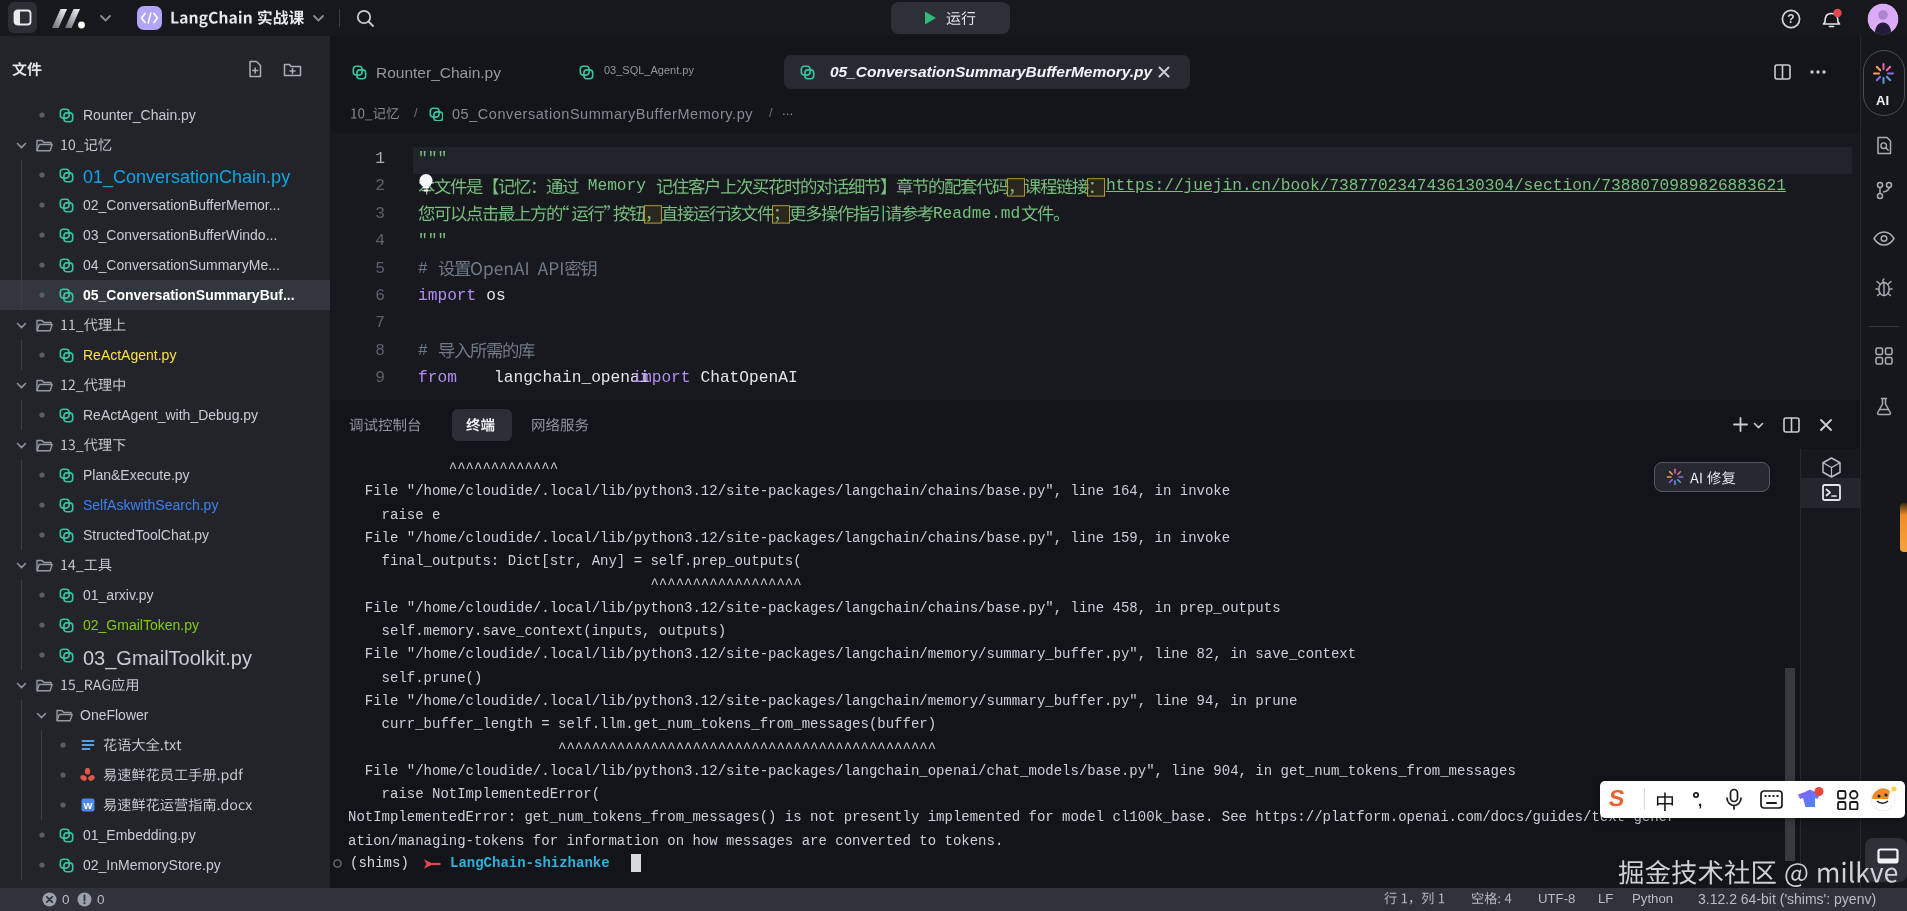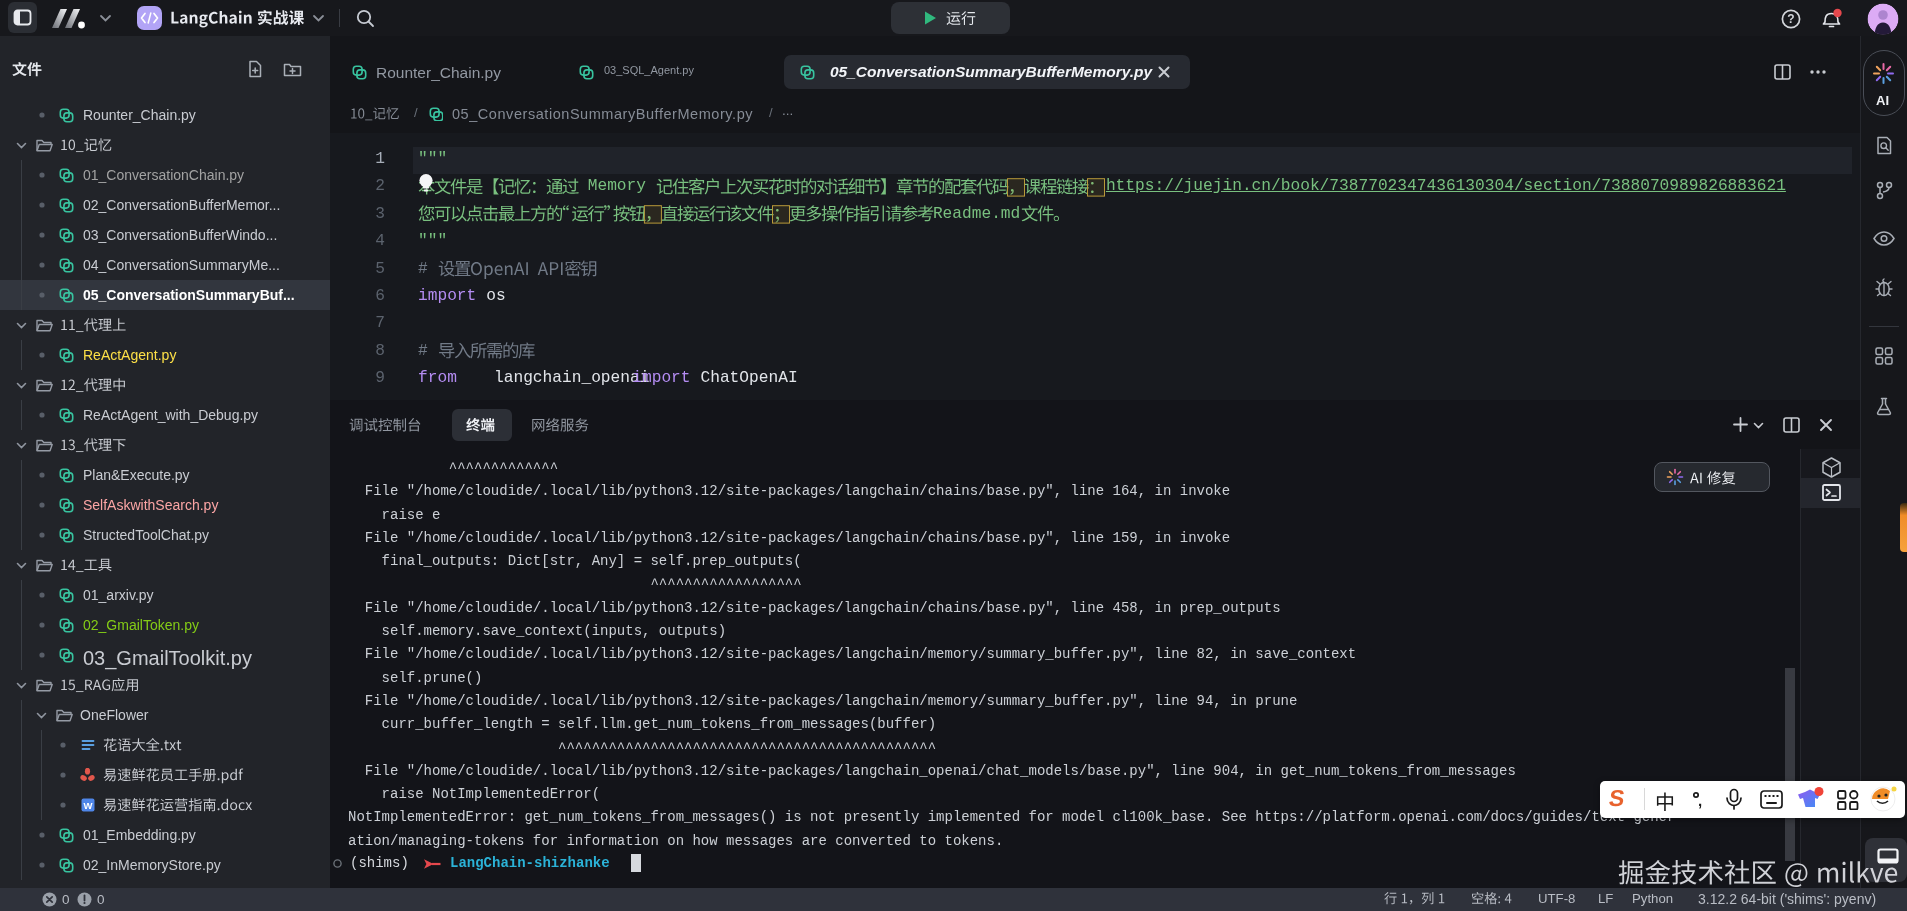--- a/index.html
+++ b/index.html
@@ -276,21 +276,21 @@
   </svg>
 <svg style="position:absolute;left:39px;top:172px;" width="6" height="6" viewBox="0 0 6 6">
     <circle cx="3" cy="3" r="2.6" fill="#585e68"></circle>
   </svg>
 <svg style="position:absolute;left:59px;top:167.5px;" width="15" height="15" viewBox="0 0 15 15">
     <g stroke="#38c4a0" stroke-width="1.6" fill="none">
       <rect x="1.3" y="1.3" width="8.8" height="8.8" rx="3"></rect>
       <rect x="4.9" y="4.9" width="8.8" height="8.8" rx="3"></rect>
     </g>
   </svg>
-<div style="position:absolute;left:83px;top:167px;font-family:'Liberation Sans',sans-serif;font-size:14px;color:#a3a3a3;white-space:pre;">01_ConversationChain.py</div>
+<div style="position:absolute;left:83px;top:167px;font-family:'Liberation Sans',sans-serif;font-size:18px;color:#0ea5e9;white-space:pre;">01_ConversationChain.py</div>
 <svg style="position:absolute;left:39px;top:202px;" width="6" height="6" viewBox="0 0 6 6">
     <circle cx="3" cy="3" r="2.6" fill="#585e68"></circle>
   </svg>
 <svg style="position:absolute;left:59px;top:197.5px;" width="15" height="15" viewBox="0 0 15 15">
     <g stroke="#38c4a0" stroke-width="1.6" fill="none">
       <rect x="1.3" y="1.3" width="8.8" height="8.8" rx="3"></rect>
       <rect x="4.9" y="4.9" width="8.8" height="8.8" rx="3"></rect>
     </g>
   </svg>
 <div style="position:absolute;left:83px;top:197px;font-family:'Liberation Sans',sans-serif;font-size:14px;color:#c9ccd2;white-space:pre;">02_ConversationBufferMemor...</div>
@@ -408,21 +408,21 @@
 <div style="position:absolute;left:83px;top:467px;font-family:'Liberation Sans',sans-serif;font-size:14px;color:#c9ccd2;white-space:pre;">Plan&amp;Execute.py</div>
 <svg style="position:absolute;left:39px;top:502px;" width="6" height="6" viewBox="0 0 6 6">
     <circle cx="3" cy="3" r="2.6" fill="#585e68"></circle>
   </svg>
 <svg style="position:absolute;left:59px;top:497.5px;" width="15" height="15" viewBox="0 0 15 15">
     <g stroke="#38c4a0" stroke-width="1.6" fill="none">
       <rect x="1.3" y="1.3" width="8.8" height="8.8" rx="3"></rect>
       <rect x="4.9" y="4.9" width="8.8" height="8.8" rx="3"></rect>
     </g>
   </svg>
-<div style="position:absolute;left:83px;top:497px;font-family:'Liberation Sans',sans-serif;font-size:14px;color:#fca5a5;white-space:pre;">SelfAskwithSearch.py</div>
+<div style="position:absolute;left:83px;top:497px;font-family:'Liberation Sans',sans-serif;font-size:14px;color:#3b82f6;white-space:pre;">SelfAskwithSearch.py</div>
 <svg style="position:absolute;left:39px;top:532px;" width="6" height="6" viewBox="0 0 6 6">
     <circle cx="3" cy="3" r="2.6" fill="#585e68"></circle>
   </svg>
 <svg style="position:absolute;left:59px;top:527.5px;" width="15" height="15" viewBox="0 0 15 15">
     <g stroke="#38c4a0" stroke-width="1.6" fill="none">
       <rect x="1.3" y="1.3" width="8.8" height="8.8" rx="3"></rect>
       <rect x="4.9" y="4.9" width="8.8" height="8.8" rx="3"></rect>
     </g>
   </svg>
 <div style="position:absolute;left:83px;top:527px;font-family:'Liberation Sans',sans-serif;font-size:14px;color:#c9ccd2;white-space:pre;">StructedToolChat.py</div>

